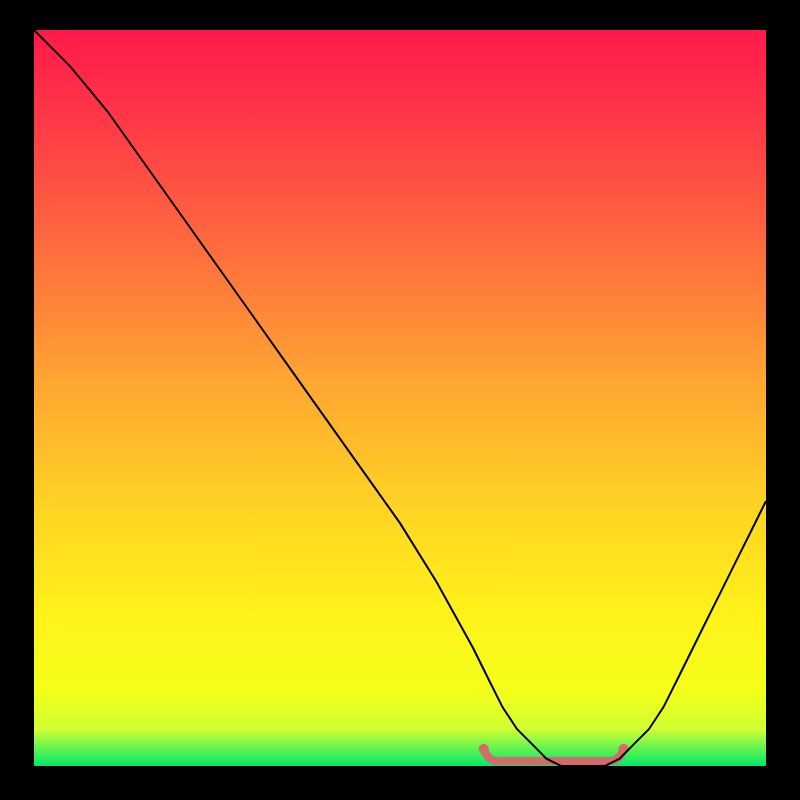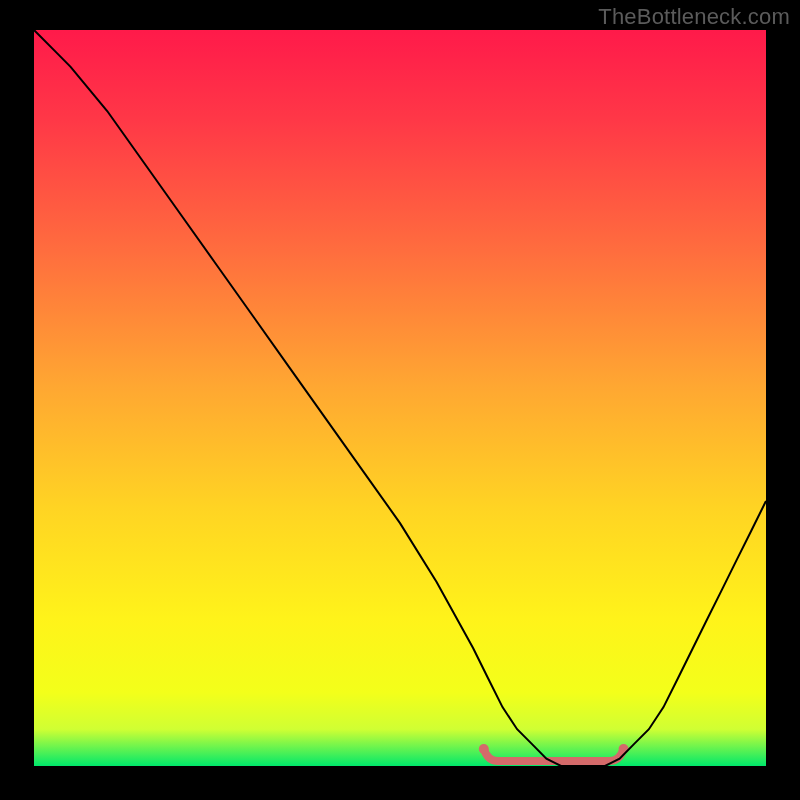--- a/index.html
+++ b/index.html
@@ -35,21 +35,20 @@
     overflow: visible;
   }
   svg {
     display: block;
   }
 </style>
 </head>
 <body>
 
 <div class="frame">
-  <div class="watermark">TheBottleneck.com</div>
 
   <div class="plot">
     <svg id="plot-svg" width="732" height="736" viewBox="0 0 732 736">
       <defs>
         <linearGradient id="bg-grad" x1="0" y1="0" x2="0" y2="1">
             <stop offset="0%" stop-color="#ff1a4a"></stop>
             <stop offset="12%" stop-color="#ff3747"></stop>
             <stop offset="30%" stop-color="#ff6d3e"></stop>
             <stop offset="48%" stop-color="#ffa632"></stop>
             <stop offset="65%" stop-color="#ffd423"></stop>

